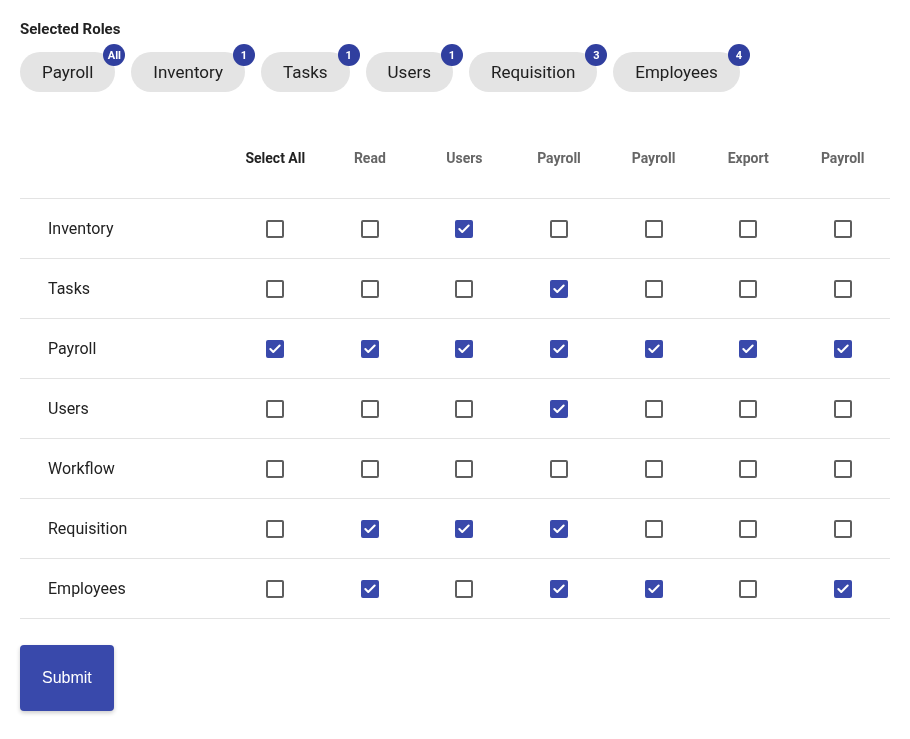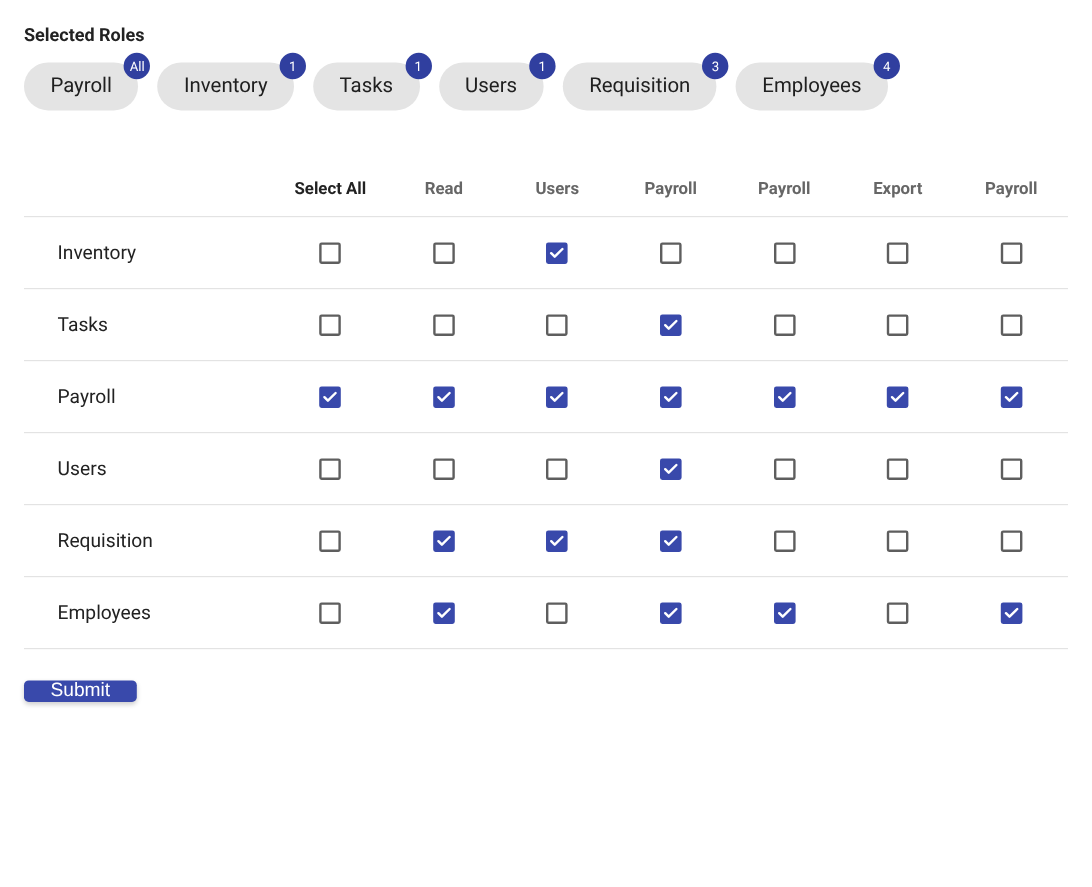--- a/index.html
+++ b/index.html
@@ -42,30 +42,30 @@
       right: -10px;
       min-width: 22px;
       height: 22px;
       background: #303f9f;
       color: #fff;
       border-radius: 11px;
       display: flex;
       align-items: center;
       justify-content: center;
       font-size: 11px;
-      font-weight: 400;
+      font-weight: 700;
       padding: 4px 4px;
     }
     .perm-table {
       width: 100%;
     }
     .perm-header {
       display: grid;
       grid-template-columns: 208px repeat(7, 1fr);
-      padding: 14px 0 14px 0;
+      padding: 14px 0 32px 0;
       border-bottom: 1px solid #e3e3e3;
     }
     .perm-header .hcell {
       font-size: 14px;
       color: #666;
       text-align: center;
       font-weight: 700;
     }
     .perm-header .hcell.select-all {
       font-weight: 700;
@@ -113,21 +113,21 @@
       display: none;
       width: 14px;
       height: 14px;
     }
     .submit-btn {
       margin-top: 26px;
       background: #3949ab;
       color: #fff;
       border: none;
       border-radius: 4px;
-      padding: 0 22px;
+      padding: 24px 22px;
       font-size: 16px;
       font-weight: 500;
       cursor: pointer;
       box-shadow: 0 2px 4px rgba(0,0,0,.2);
     }
   </style>
 </head>
 <body>
 
 
@@ -303,20 +303,44 @@
           <div class="cb"></div>
         </div>
         <div class="cb-cell">
           <div class="cb"></div>
         </div>
         <div class="cb-cell">
           <div class="cb"></div>
         </div>
       </div>
       <div class="perm-row">
+        <div class="row-label">Workflow</div>
+        <div class="cb-cell">
+          <div class="cb"></div>
+        </div>
+        <div class="cb-cell">
+          <div class="cb"></div>
+        </div>
+        <div class="cb-cell">
+          <div class="cb"></div>
+        </div>
+        <div class="cb-cell">
+          <div class="cb"></div>
+        </div>
+        <div class="cb-cell">
+          <div class="cb"></div>
+        </div>
+        <div class="cb-cell">
+          <div class="cb"></div>
+        </div>
+        <div class="cb-cell">
+          <div class="cb"></div>
+        </div>
+      </div>
+      <div class="perm-row">
         <div class="row-label">Requisition</div>
         <div class="cb-cell">
           <div class="cb"></div>
         </div>
         <div class="cb-cell">
           <div class="cb checked">
             <svg viewBox="0 0 24 24" fill="none" stroke="#fff" stroke-width="3.5" stroke-linecap="round" stroke-linejoin="round">
               <polyline points="20 6 9 17 4 12"></polyline>
             </svg>
           </div>

